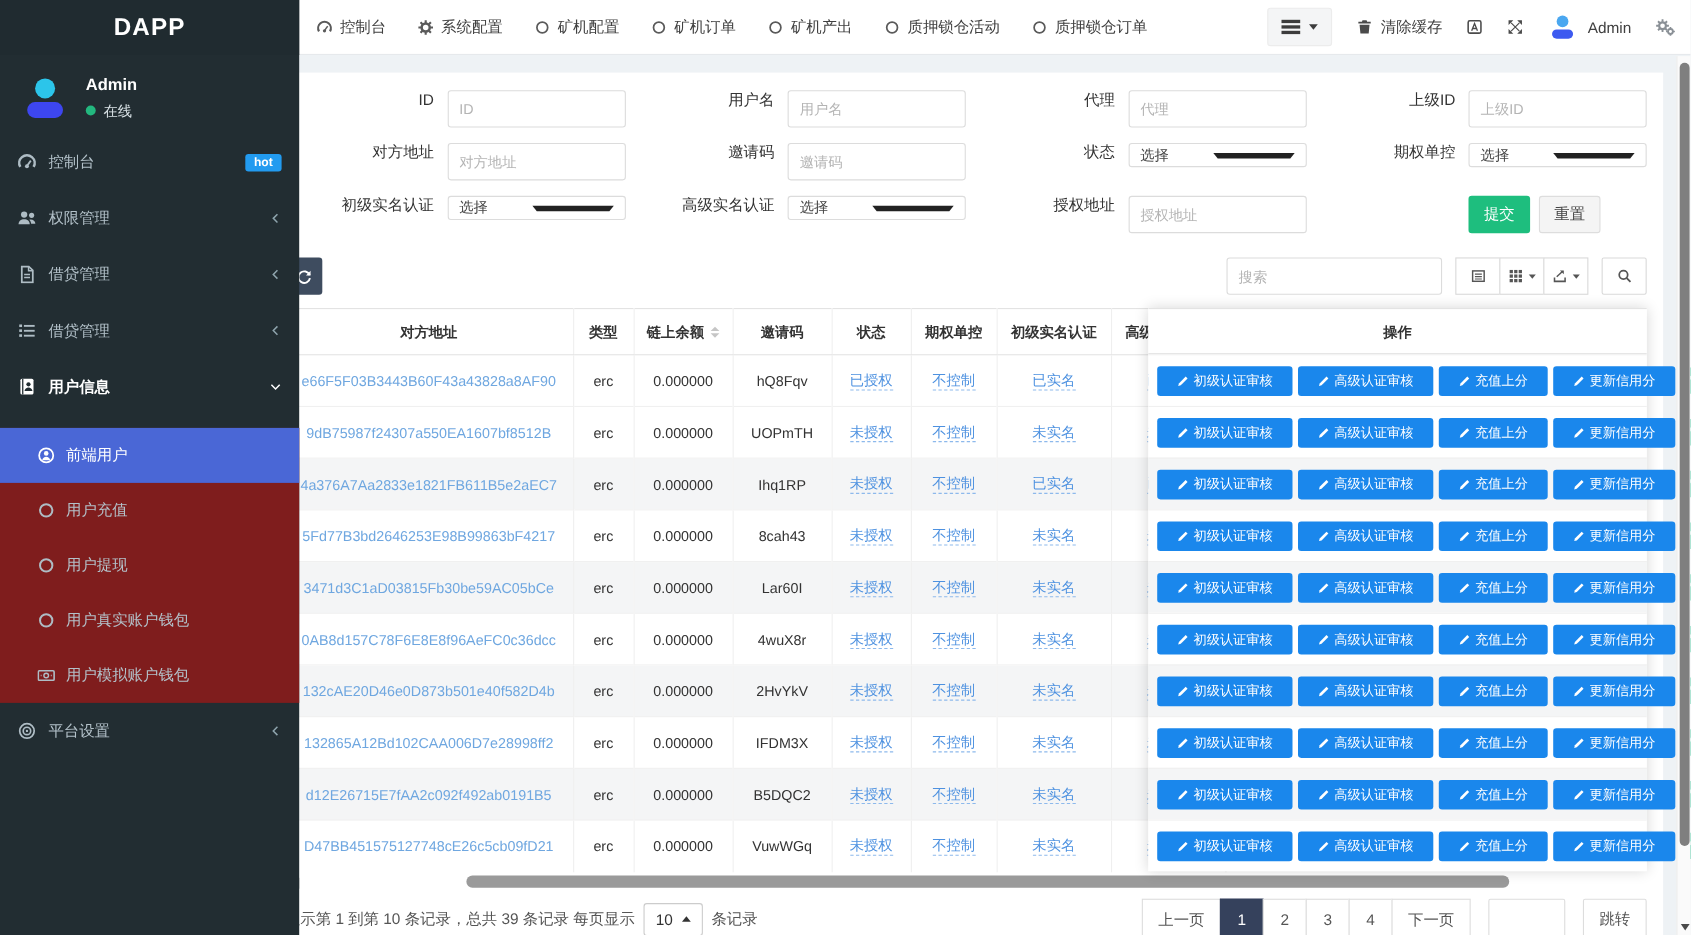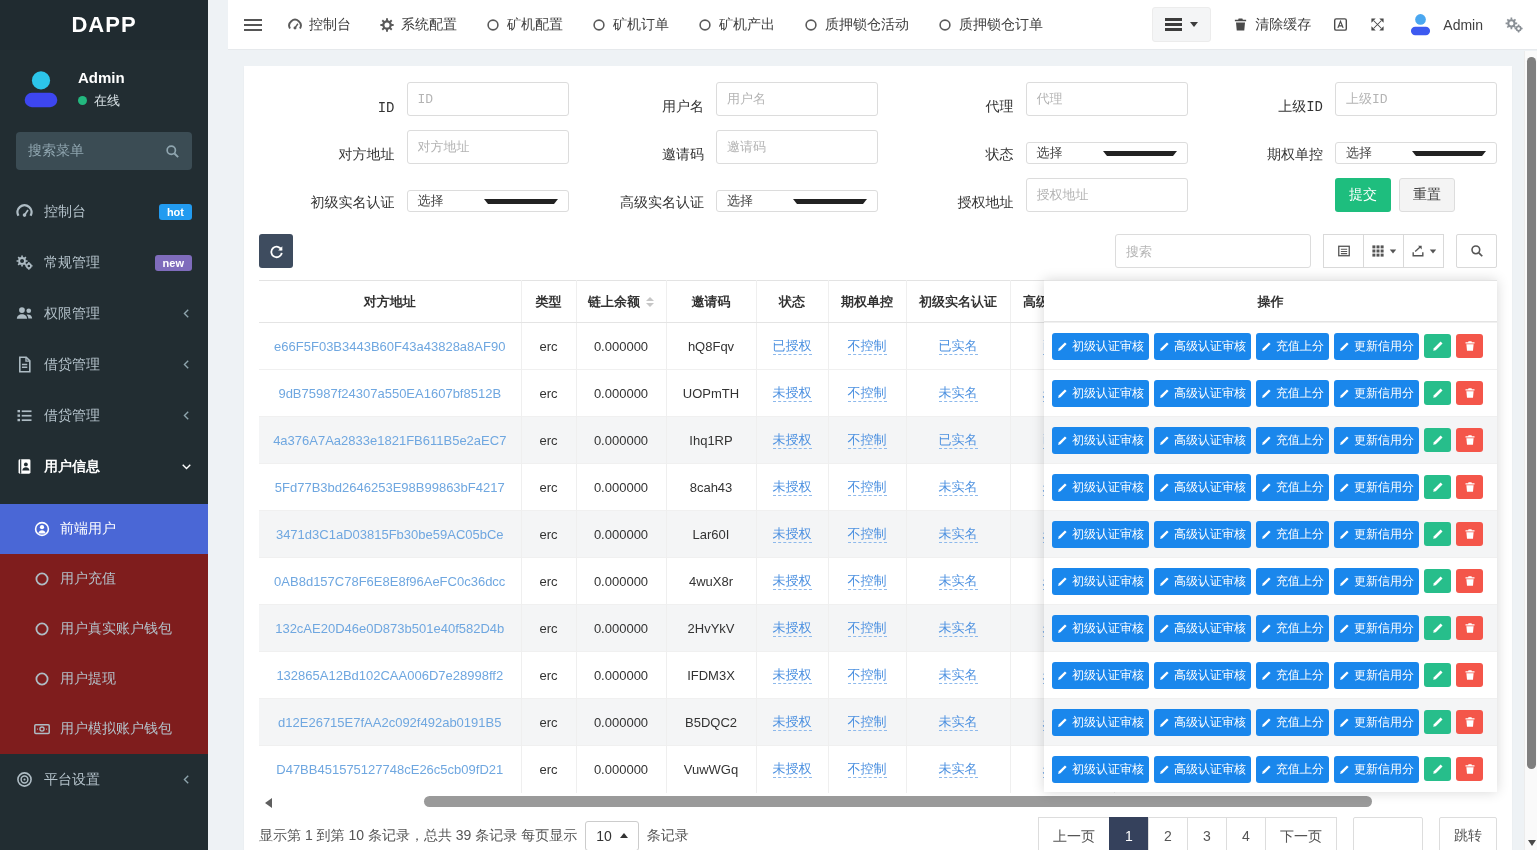--- a/index.html
+++ b/index.html
@@ -1,21 +1,21 @@
 <!DOCTYPE html>
 <html><head>
 <meta charset="utf-8">
 <style>
   * { margin:0; padding:0; box-sizing:border-box; }
   html,body { width:1537px; height:850px; overflow:hidden; }
   body { font-family:"Liberation Sans","DejaVu Sans",sans-serif; background:#eef2f5; position:relative; font-size:14px; color:#404040; }
   .ic { display:inline-block; vertical-align:middle; }
 
   
-  .sidebar { position:absolute; left:0; top:0; width:208px; height:850px; background:#222d32; color:#b3c1c9; z-index:20; }
+  .sidebar { position:absolute; left:0; top:0; width:272px; height:850px; background:#222d32; color:#b3c1c9; z-index:20; }
   .logo { height:50px; line-height:50px; text-align:center; color:#fff; font-size:22px; font-weight:bold; letter-spacing:1px; background:#202b30; }
   .user-panel { display:flex; align-items:center; gap:14px; padding:16px 18px 10px; }
   .avatar-big { width:46px; height:46px; }
   .user-meta .uname { color:#fff; font-weight:bold; font-size:15px; margin-bottom:6px; }
   .user-meta .ustatus { font-size:13px; color:#d9e2e6; display:flex; align-items:center; gap:7px; }
   .dot { width:9px; height:9px; border-radius:50%; background:#23b87f; display:inline-block; }
   .menu-search { margin:10px 16px 16px; background:#3b4c54; border-radius:4px; height:38px; display:flex; align-items:center; padding:0 12px; color:#90a6b0; font-size:14px; }
   .menu-search .ph { flex:1; }
   .nav-item { height:51px; display:flex; align-items:center; padding:0 16px; font-size:14px; color:#b3c1c9; cursor:pointer; }
   .nav-item .mi { width:17px; height:17px; margin-right:11px; color:#aebcc4; flex:none; }
@@ -45,21 +45,21 @@
   .tn-link .mi, .tn-icon { width:15px; height:15px; color:#4a4a4a; cursor:pointer; }
   .tn-user { display:flex; align-items:center; gap:9px; cursor:pointer; }
   .avatar-sm { width:27px; height:27px; }
   .cogs-right { width:18px; height:16px; color:#8a9096; cursor:pointer; }
 
   
   .main { position:absolute; left:228px; top:50px; width:1296px; height:800px; background:#eef2f5; padding:16px 12px 0 16px; }
   .card { background:#fff; height:784px; padding:16px 15px 0; box-shadow:0 1px 2px rgba(0,0,0,.04); position:relative; }
 
   .filter-grid { display:grid; grid-template-columns:repeat(4,1fr); row-gap:14px; }
-  .fg { display:flex; align-items:flex-end;font-family:Liberation Mono, monospace; }
+  .fg { display:flex; align-items:flex-start; }
   .fg .flabel { flex:1; text-align:right; padding-right:12px; font-size:14px; color:#333; white-space:nowrap; }
   .fg .ctrl { width:162px; flex:none; }
   .tin { width:100%; height:34px; border:1px solid #dcdcdc; border-radius:3px; padding:0 10px; font-size:13px; color:#333; font-family:inherit; outline:none; }
   .tin::placeholder { color:#b4b4b4; }
   .sel { width:100%; height:22px; border:1px solid #dcdcdc; border-radius:3px; padding:0 10px; font-size:13px; color:#444; display:flex; align-items:center; cursor:pointer; background:#fff; }
   .sel span { flex:1; }
   .sel .caret-d { border-top-color:#222; }
   .btn { border:none; border-radius:3px; font-size:14px; cursor:pointer; font-family:inherit; }
   .btn-submit { background:#1ebe7e; color:#fff; padding:8px 14px; }
   .btn-reset { background:#f4f4f4; color:#444; border:1px solid #ddd; padding:7px 13px; margin-left:8px; }
@@ -88,21 +88,21 @@
   .sorter { display:inline-block; margin-left:6px; vertical-align:-1px; }
   .sorter i { display:block; width:0; height:0; border-left:4px solid transparent; border-right:4px solid transparent; }
   .sorter .up { border-bottom:4px solid #c6c6c6; margin-bottom:2px; }
   .sorter .dn { border-top:4px solid #c6c6c6; }
 
   
   .ops-panel { position:absolute; top:0; right:0; width:453px; background:#fff; box-shadow:0 0 12px rgba(0,0,0,.16); z-index:5; }
   .ops-header { height:42px; line-height:42px; text-align:center; font-weight:bold; font-size:13px; color:#333; border-bottom:1px solid #e4e4e4; border-top:1px solid #e3e3e3; background:#fff; }
   .ops-row { height:47px; display:flex; align-items:center; padding:0 8px; gap:5px; border-top:1px solid #f0f0f0; background:#fff; }
   .ops-row:nth-child(odd):not(:first-child) { background:#f4f5f6; }
-  .btn-op { background:#1a87ec; color:#fff; border:none; border-radius:3px; font-size:12px; padding:5px 5px; display:flex; align-items:center; gap:4px; cursor:pointer; white-space:nowrap; font-family:inherit; }
+  .btn-op { background:#1a87ec; color:#fff; border:none; border-radius:3px; font-size:12px; padding:5px 18px; display:flex; align-items:center; gap:4px; cursor:pointer; white-space:nowrap; font-family:inherit; }
   .btn-op .mi { width:11px; height:11px; }
   .btn-sq { width:27px; height:24px; border:none; border-radius:3px; color:#fff; display:flex; align-items:center; justify-content:center; cursor:pointer; }
   .btn-edit { background:#27be8b; }
   .btn-del { background:#f4564a; }
   .btn-sq .mi { width:12px; height:12px; }
 
   
   .hscroll { height:14px; position:relative; margin-top:2px; }
   .h-arrow { position:absolute; left:6px; top:3px; width:0; height:0; border-top:5px solid transparent; border-bottom:5px solid transparent; border-right:7px solid #5f5f5f; cursor:pointer; }
   .h-thumb { position:absolute; left:165px; top:1px; width:948px; height:11px; background:#9a9a9a; border-radius:6px; cursor:pointer; }
@@ -267,40 +267,27 @@
         <use href="#s-avatar"></use>
       </svg>
     <div class="user-meta">
       <div class="uname">Admin</div>
       <div class="ustatus">
           <span class="dot"></span>
           <span>在线</span>
         </div>
     </div>
   </div>
-  <div class="menu-search">
-    <span class="ph">搜索菜单</span>
-    <svg class="ic" width="15" height="15">
-        <use href="#s-search"></use>
-      </svg>
-  </div>
 
   <div class="nav-item">
     <svg class="mi">
         <use href="#s-tacho"></use>
       </svg>
     <span>控制台</span>
     <span class="badge hot">hot</span>
-  </div>
-  <div class="nav-item">
-    <svg class="mi">
-        <use href="#s-cogs"></use>
-      </svg>
-    <span>常规管理</span>
-    <span class="badge new">new</span>
   </div>
   <div class="nav-item">
     <svg class="mi">
         <use href="#s-users"></use>
       </svg>
     <span>权限管理</span>
     <svg class="chev">
         <use href="#s-chevL"></use>
       </svg>
   </div>
@@ -342,27 +329,27 @@
     <div class="sub-item">
       <svg class="mi">
           <use href="#s-circle"></use>
         </svg>
       <span>用户充值</span>
     </div>
     <div class="sub-item">
       <svg class="mi">
           <use href="#s-circle"></use>
         </svg>
-      <span>用户真实账户钱包</span>
+      <span>用户提现</span>
     </div>
     <div class="sub-item">
       <svg class="mi">
           <use href="#s-circle"></use>
         </svg>
-      <span>用户提现</span>
+      <span>用户真实账户钱包</span>
     </div>
     <div class="sub-item">
       <svg class="mi">
           <use href="#s-money"></use>
         </svg>
       <span>用户模拟账户钱包</span>
     </div>
   </div>
 
   <div class="nav-item">

